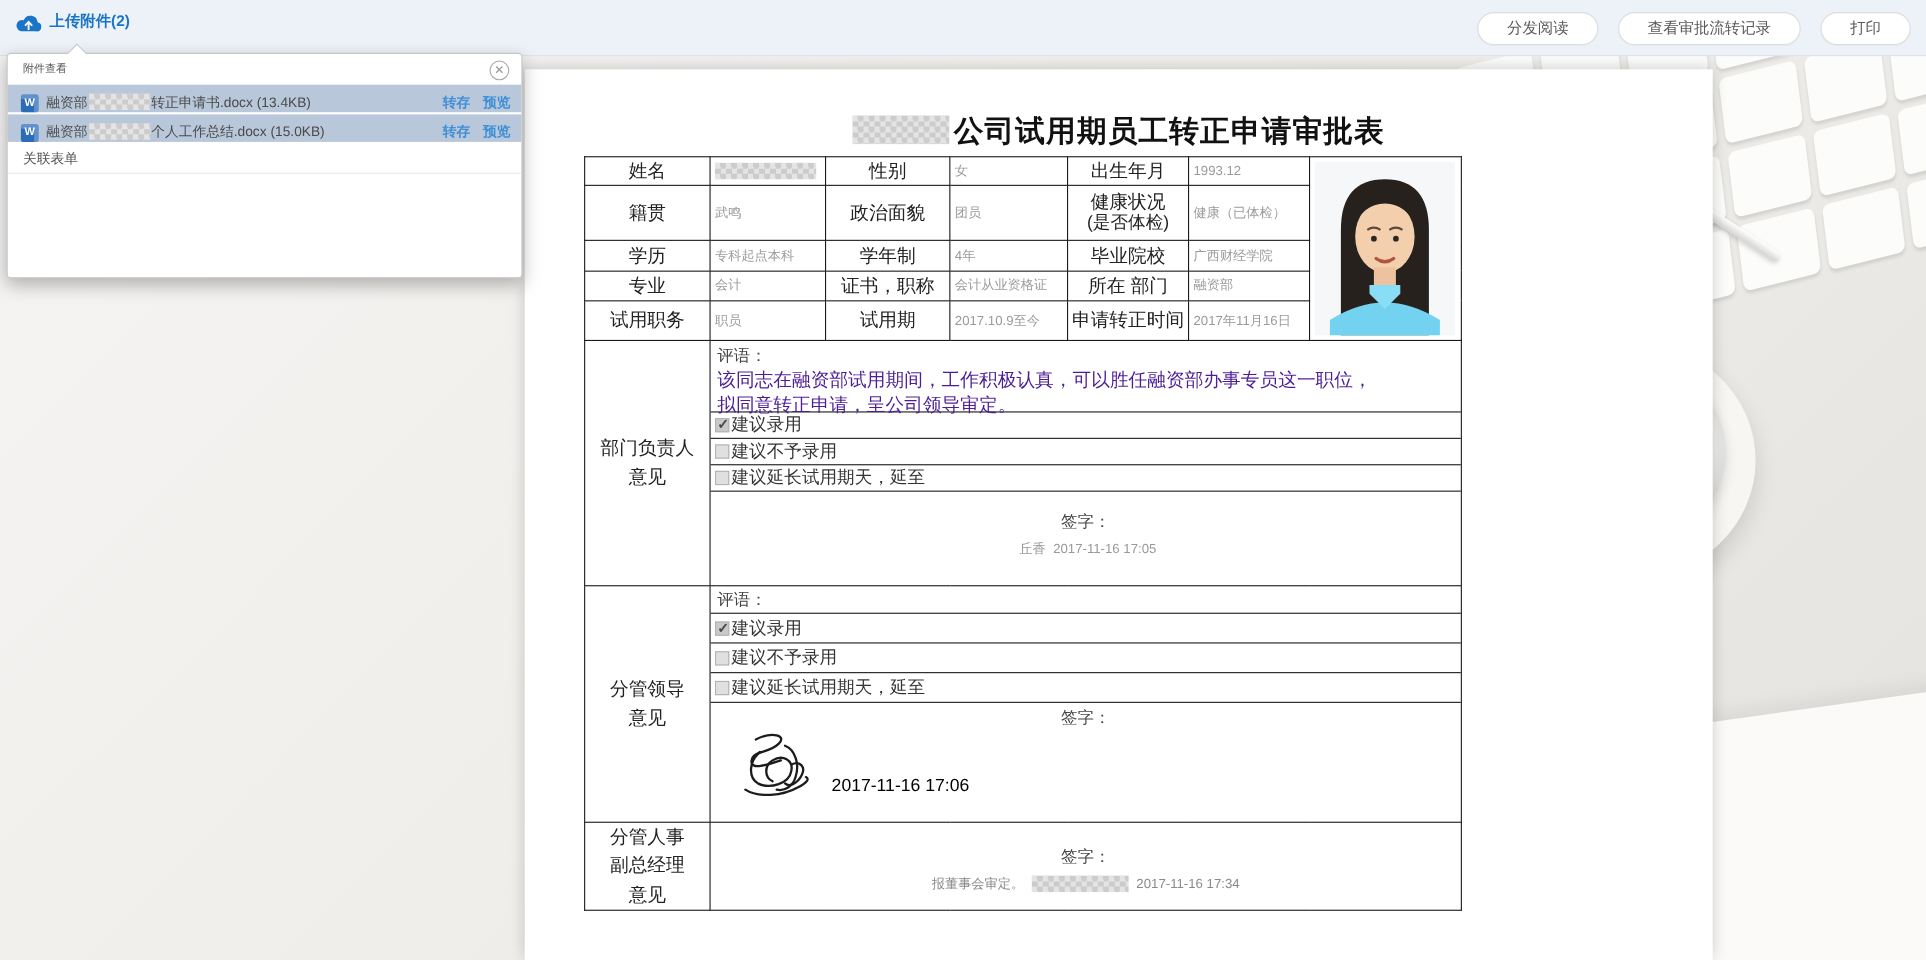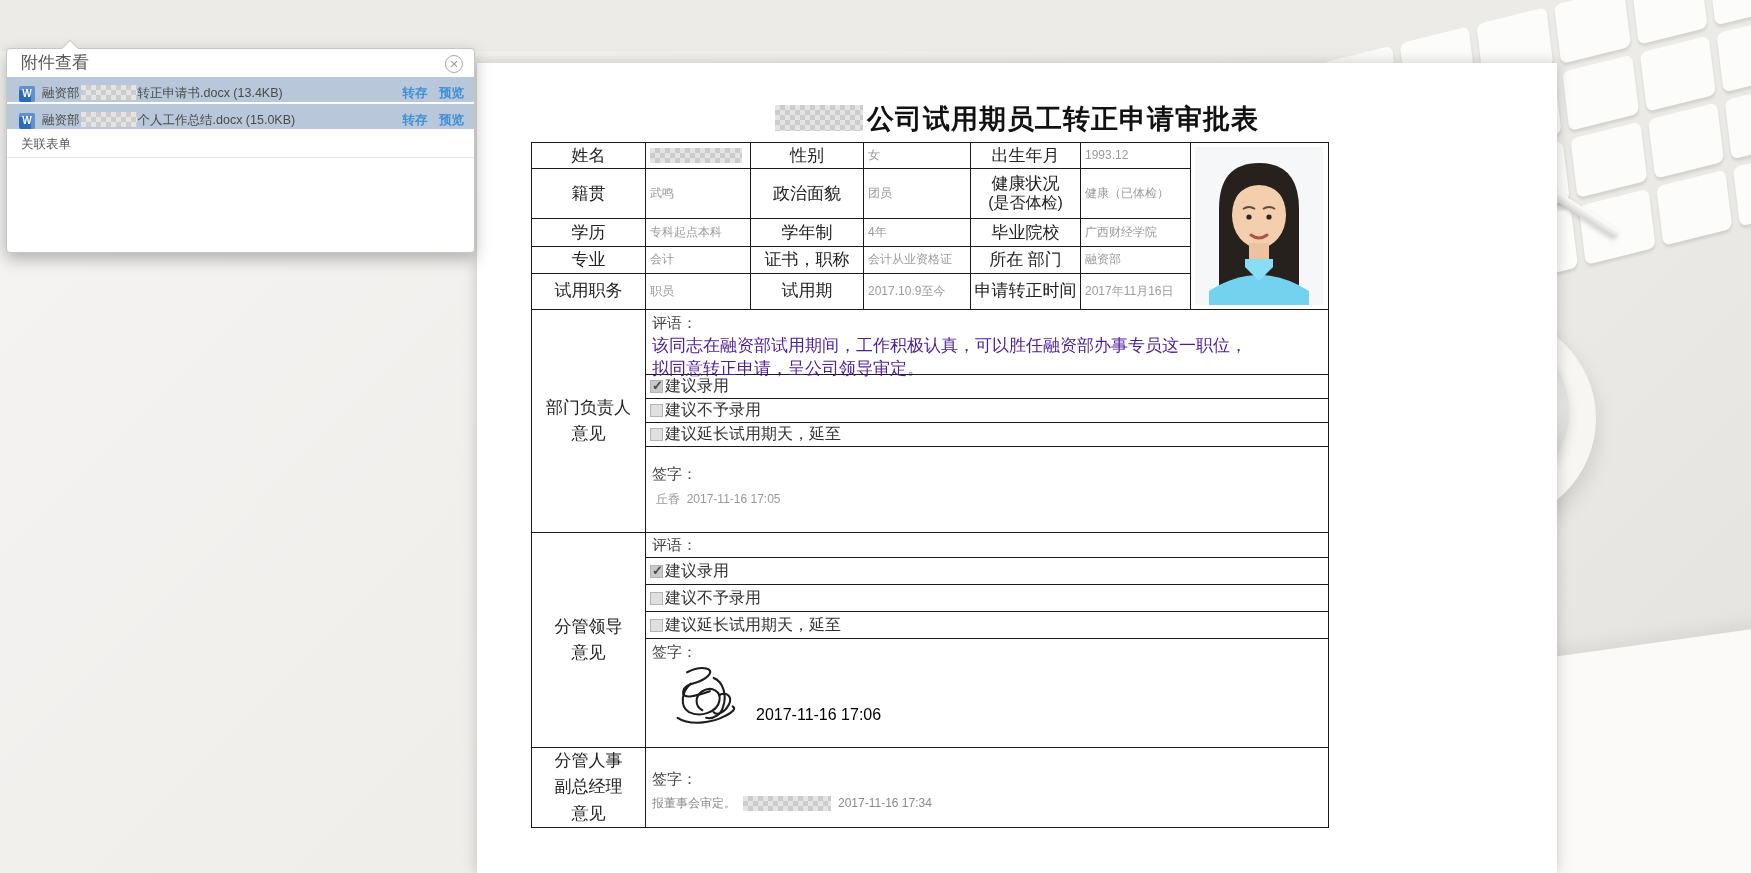--- a/index.html
+++ b/index.html
@@ -35,21 +35,21 @@
   .topbar-buttons { position:absolute; right:14px; top:11px; display:flex; gap:18px; }
   .pill { height:30px; border:1px solid #dcdcdc; border-radius:16px; background:#fff; color:#5a5a5a;
     font-size:14px; padding:0 26px; display:flex; align-items:center; cursor:pointer;
     box-shadow:0 1px 1px rgba(0,0,0,.03); white-space:nowrap; }
 
   
   .panel { position:absolute; left:6px; top:48px; width:469px; height:205px; background:#fff;
     border:1px solid #c6c6c6; border-radius:4px; box-shadow:0 6px 16px rgba(0,0,0,.28); z-index:40; }
   .notch { position:absolute; left:57px; top:-7px; width:12px; height:12px; background:#fff;
     border-left:1px solid #c6c6c6; border-top:1px solid #c6c6c6; transform:rotate(45deg); }
-  .panel-header { height:28px; line-height:28px; padding:0 14px; font-size:17px; color:#555; }
+  .panel-header { height:28px; line-height:28px; padding:0 14px; font-size:10px; color:#555; }
   .close-btn { position:absolute; right:11px; top:6px; width:18px; height:18px; border:1px solid #a9a9a9;
     border-radius:50%; color:#999; font-size:11px; line-height:16px; text-align:center; cursor:pointer; }
   .close-btn::before { content:"✕"; }
   .file-row { height:25px; margin-bottom:2px; background:#b8c7d9; display:flex; align-items:flex-end;
     padding:0 10px 0 12px; font-size:12.5px; color:#4a4a4a; cursor:pointer; }
   .word-icon { width:16px; height:16px; background:#2b6cb8; border-radius:2px; margin-right:7px;
     color:#fff; font-size:10px; font-weight:bold; text-align:center; line-height:16px; flex:0 0 auto;
     box-shadow:inset -4px 4px 0 rgba(255,255,255,.25); }
   .word-icon::before { content:"W"; }
   .file-links { margin-left:auto; white-space:nowrap;font-weight:bold; }
@@ -86,21 +86,21 @@
   .comment-block { height:64px; padding:3px 6px; }
   .comment-title { font-size:15px; color:#444; }
   .comment-text { font-size:17px; color:#4c1d95; line-height:1.35; margin-top:2px; max-width:600px; }
   .opt-row { height:24px; display:flex; align-items:center; padding:0 4px; font-size:16px; color:#333; }
   .opt-row.h27 { height:27px; }
   .cb { width:13px; height:13px; background:#e0e0e0; border:1px solid #b3b3b3; display:inline-block;
     margin-right:2px; position:relative; flex:0 0 auto; }
   .cb.checked { background:#c9c9c9; }
   .cb.checked::after { content:"✓"; position:absolute; left:1px; top:-3px; font-size:13px;
     color:#4a4a4a; font-weight:bold; }
-  .sign-block { padding:4px 6px; }
+  .sign-block { padding:4px 6px;text-align:center; }
   .sign-title { font-size:15px; color:#444; }
   .sign-line { font-size:12px; color:#999; margin:7px 0 0 4px; }
   .sig-wrap { display:flex; align-items:flex-end; margin-left:18px; }
   .sig-time-big { font-size:16px; color:#000; margin:0 0 6px 10px; }
   .note-line { font-size:12px; color:#8a8a8a; margin-top:6px; }
 
   svg { display:block; }
 </style>
 </head>
 <body>
@@ -295,20 +295,34 @@
             <div class="note-line">
               <span>报董事会审定。</span><span class="mosaic m-sign"></span><span>2017-11-16 17:34</span>
             </div>
           </div>
         </td>
       </tr>
     </tbody>
       </table>
   </div>
 
+  <div class="topbar">
+    <div class="upload-link">
+      <svg width="24" height="17" viewBox="0 0 24 17">
+        <path d="M6.2,16.5 a5.2,5.2 0 1 1 1.4,-10.2 A6.6,6.6 0 0 1 20.2,8.2 a4.2,4.2 0 0 1 -1.2,8.3 Z" fill="#1b75c6"></path>
+        <path d="M12,14.6 L12,8.2 M9.2,10.8 L12,8 L14.8,10.8" stroke="#edf2f8" stroke-width="1.8" fill="none" stroke-linecap="round"></path>
+      </svg>
+      <span>上传附件(2)</span>
+    </div>
+    <div class="topbar-buttons">
+      <div class="pill">分发阅读</div>
+      <div class="pill">查看审批流转记录</div>
+      <div class="pill">打印</div>
+    </div>
+  </div>
 
   <div class="panel">
     <div class="notch"></div>
     <div class="panel-header">附件查看</div>
     <span class="close-btn"></span>
 
     <div class="file-row">
       <span class="word-icon"></span>
       <span><span>融资部</span><span class="mosaic m-file"></span><span>转正申请书.docx (13.4KB)</span></span>
       <span class="file-links">

